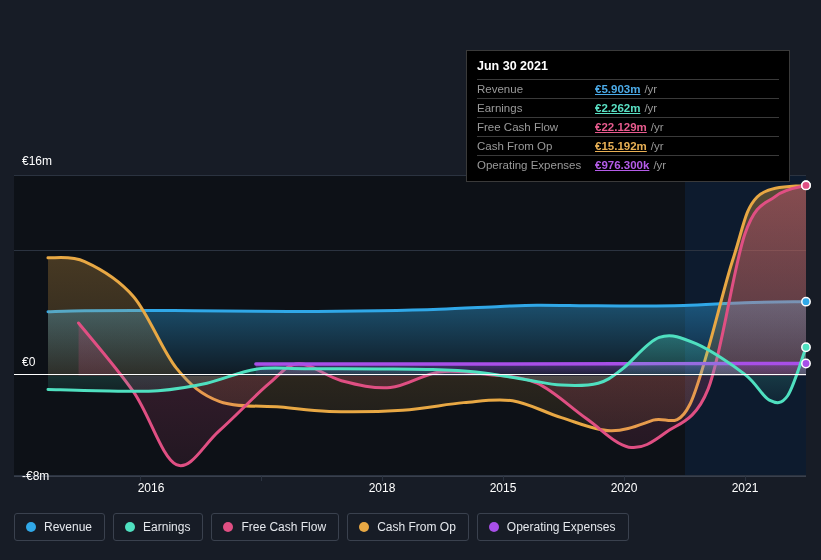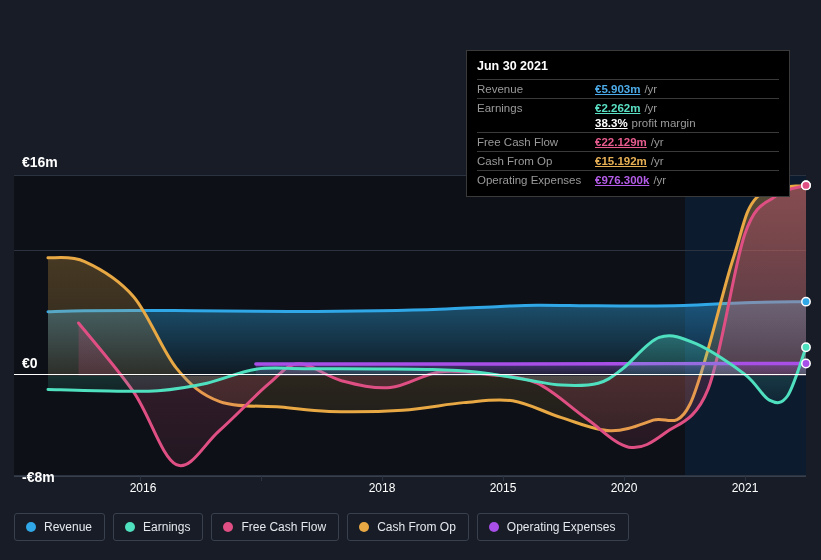--- a/index.html
+++ b/index.html
@@ -44,23 +44,22 @@
     position: absolute;
     left: 0; top: 0;
     width: 792px; height: 301px;
     overflow: visible;
   }
 
   
   .y-label {
     position: absolute;
     color: #ffffff;
-    font-size: 14px;
+    font-size: 12px;
     white-space: nowrap;
-    font-weight: bold;
   }
   .x-label {
     position: absolute;
     top: 481px;
     color: #ffffff;
     font-size: 12px;
     transform: translateX(-50%);
     white-space: nowrap;
   }
   .x-tick {
@@ -200,21 +199,21 @@
 
     <div id="zero-line"></div>
   </div>
 
   <div id="x-axis-line"></div>
 
   <div class="y-label" style="left:22px; top:154px;">€16m</div>
   <div class="y-label" style="left:22px; top:355px;">€0</div>
   <div class="y-label" style="left:22px; top:469px;">-€8m</div>
 
-  <div class="x-label" style="left:143px;">2016</div>
+  <div class="x-label" style="left:151px;">2016</div>
   <div class="x-label" style="left:261px;margin-top:36px;">2017</div>
   <div class="x-label" style="left:382px;">2018</div>
   <div class="x-label" style="left:503px;">2015</div>
   <div class="x-label" style="left:624px;">2020</div>
   <div class="x-label" style="left:745px;">2021</div>
 
   <div class="x-tick" style="left:140px;"></div>
   <div class="x-tick" style="left:261px;"></div>
   <div class="x-tick" style="left:382px;"></div>
   <div class="x-tick" style="left:503px;"></div>
@@ -229,25 +228,20 @@
       <span class="tt-val" style="color:#4cabe8;">€5.903m</span>
       <span class="tt-unit">/yr</span>
     </div>
 
     <div class="tt-row">
       <span class="tt-key">Earnings</span>
       <span class="tt-val" style="color:#5ae0c4;">€2.262m</span>
       <span class="tt-unit">/yr</span>
     </div>
 
-    <div class="tt-row no-border">
-      <span class="tt-key"></span>
-      <span class="tt-val" style="color:#ffffff;">38.3%</span>
-      <span class="tt-unit">profit margin</span>
-    </div>
 
     <div class="tt-row">
       <span class="tt-key">Free Cash Flow</span>
       <span class="tt-val" style="color:#e85b8e;">€22.129m</span>
       <span class="tt-unit">/yr</span>
     </div>
 
     <div class="tt-row">
       <span class="tt-key">Cash From Op</span>
       <span class="tt-val" style="color:#e8b055;">€15.192m</span>

